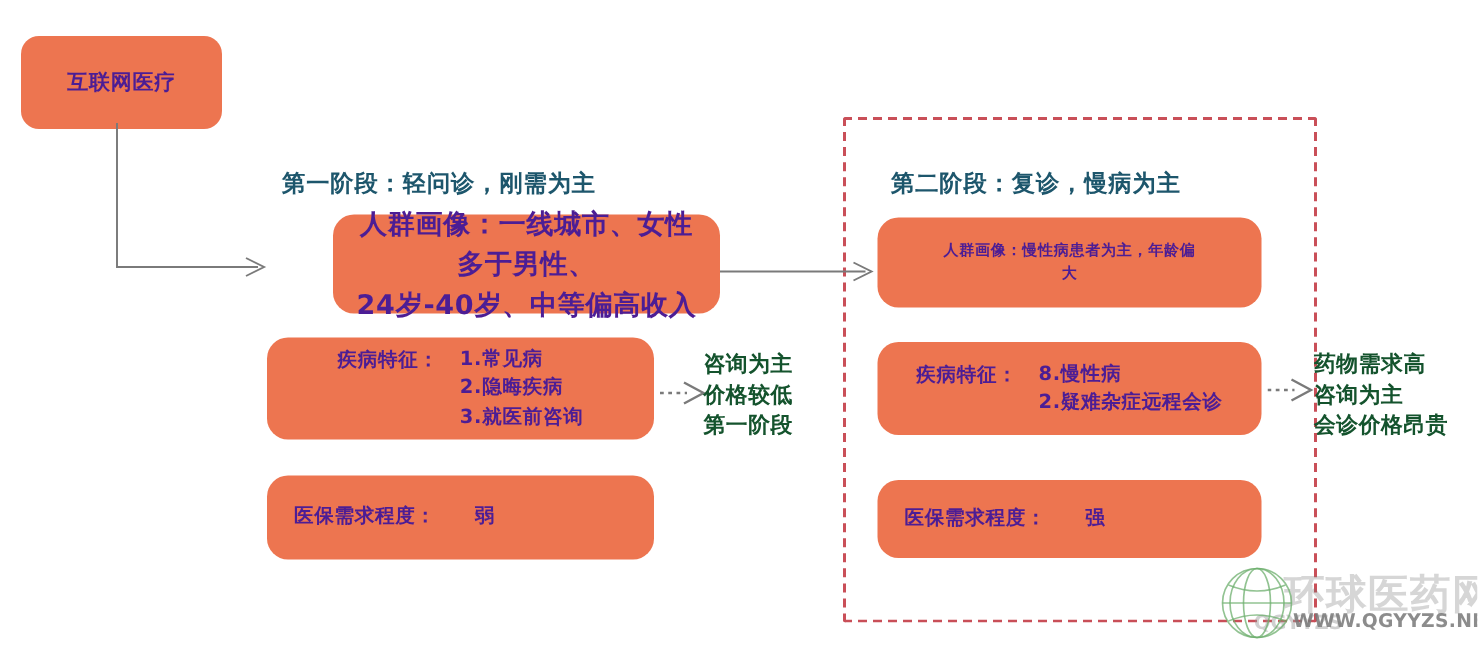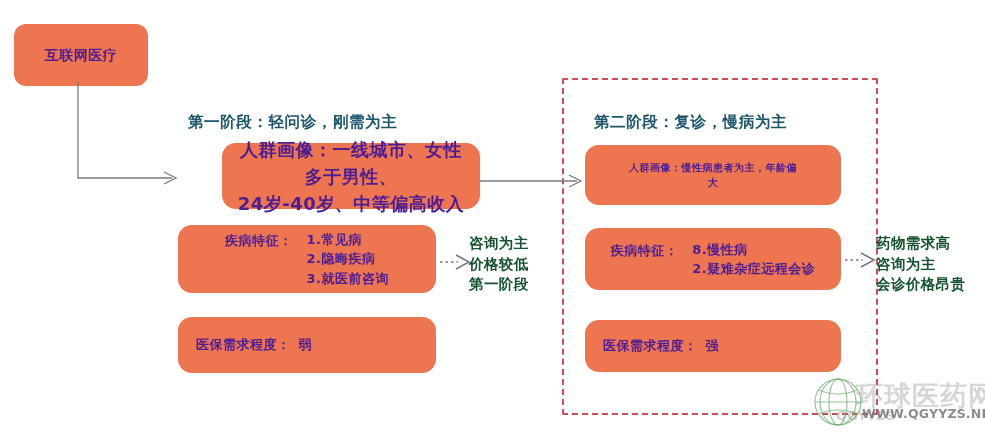--- a/index.html
+++ b/index.html
@@ -77,21 +77,21 @@
   }
   .row2 .lbl { white-space: nowrap; padding-top: 1px; }
   .row2 .vals { text-align: left; }
   .row2 .vals div { white-space: nowrap; }
 
   .rowflat {
     display: flex;
     align-items: center;
     justify-content: flex-start;
     width: 100%;
-    gap: 8px;
+    gap: 26px;
     padding: 0 18px;
     box-sizing: border-box;
   }
 
   
   #phase2-region {
     position: absolute;
     left: 562px; top: 78px;
     width: 316px; height: 337px;
     border: 2px dashed #c94f58;

